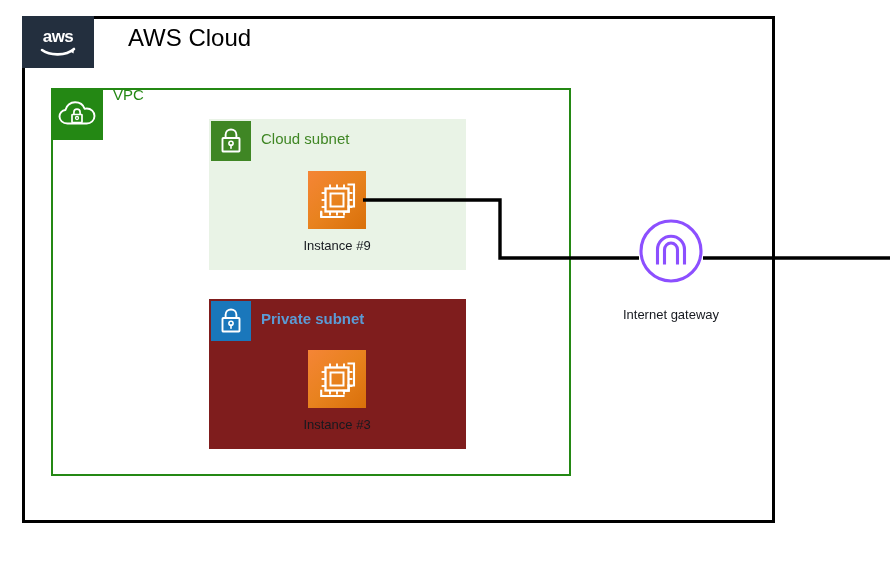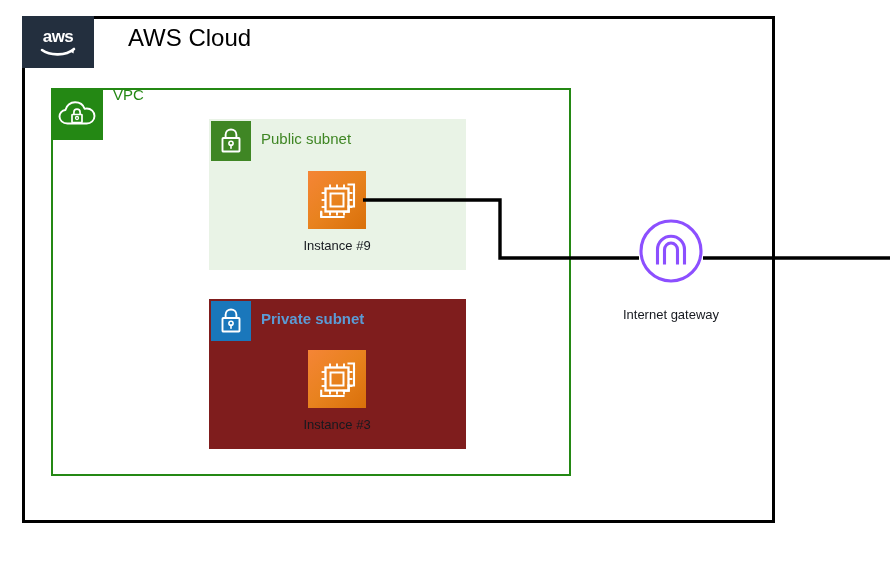--- a/index.html
+++ b/index.html
@@ -209,21 +209,21 @@
 
 <div id="public-subnet-box" class="subnet-box">
   <div id="public-subnet-badge" class="subnet-badge">
     <svg width="26" height="28" viewBox="0 0 26 28" aria-hidden="true">
       <rect x="4.5" y="11" width="17" height="13.5" rx="0.8" fill="none" stroke="#FFFFFF" stroke-width="1.9"></rect>
       <path d="M7.6 11 L7.6 7.8 C7.6 4.8 10.0 2.5 13 2.5 C16.0 2.5 18.4 4.8 18.4 7.8 L18.4 11" fill="none" stroke="#FFFFFF" stroke-width="1.9"></path>
       <circle cx="13" cy="16.3" r="2.1" fill="none" stroke="#FFFFFF" stroke-width="1.6"></circle>
       <line x1="13" y1="18.1" x2="13" y2="21.3" stroke="#FFFFFF" stroke-width="1.6" stroke-linecap="round"></line>
     </svg>
   </div>
-  <div id="public-subnet-title" class="subnet-title">Public subnet</div>
+  <div id="public-subnet-title" class="subnet-title">Cloud subnet</div>
 </div>
 
 <div id="instance-1-node" class="instance-node">
   <div class="instance-icon">
     <svg width="58" height="58" viewBox="0 0 58 58" aria-hidden="true">
 
       <path d="M40.5 13.5 L46 13.5 L46 19" fill="none" stroke="#FFFFFF" stroke-width="2.1" stroke-linecap="square"></path>
       <path d="M46 19 L46 35.5 L40.5 35.5" fill="none" stroke="#FFFFFF" stroke-width="2.1" stroke-linecap="square"></path>
       <path d="M35.5 40.8 L40.8 40.8 L40.8 35.5" fill="none" stroke="#FFFFFF" stroke-width="2.1" stroke-linecap="square"></path>
       <path d="M13.2 40.8 L13.2 46 L35.5 46 " fill="none" stroke="#FFFFFF" stroke-width="2.1" stroke-linecap="square"></path>

